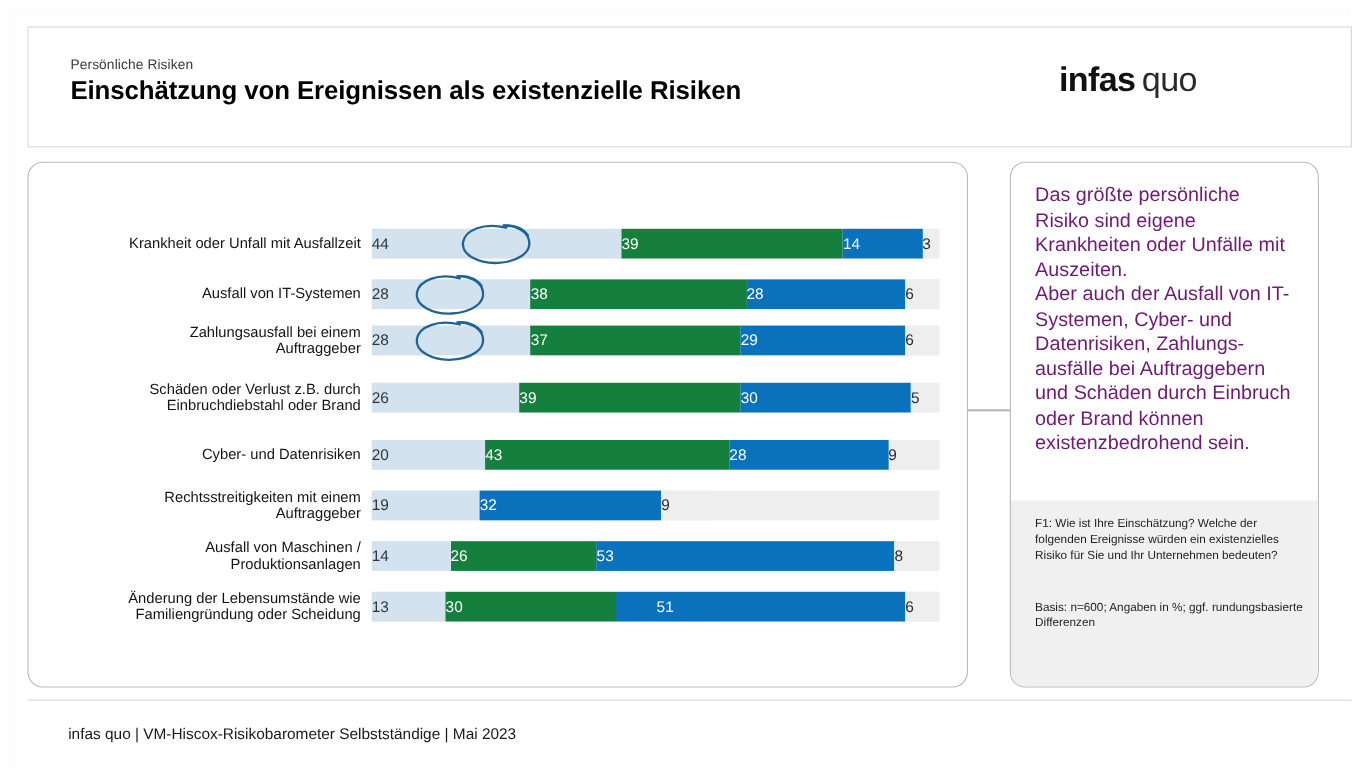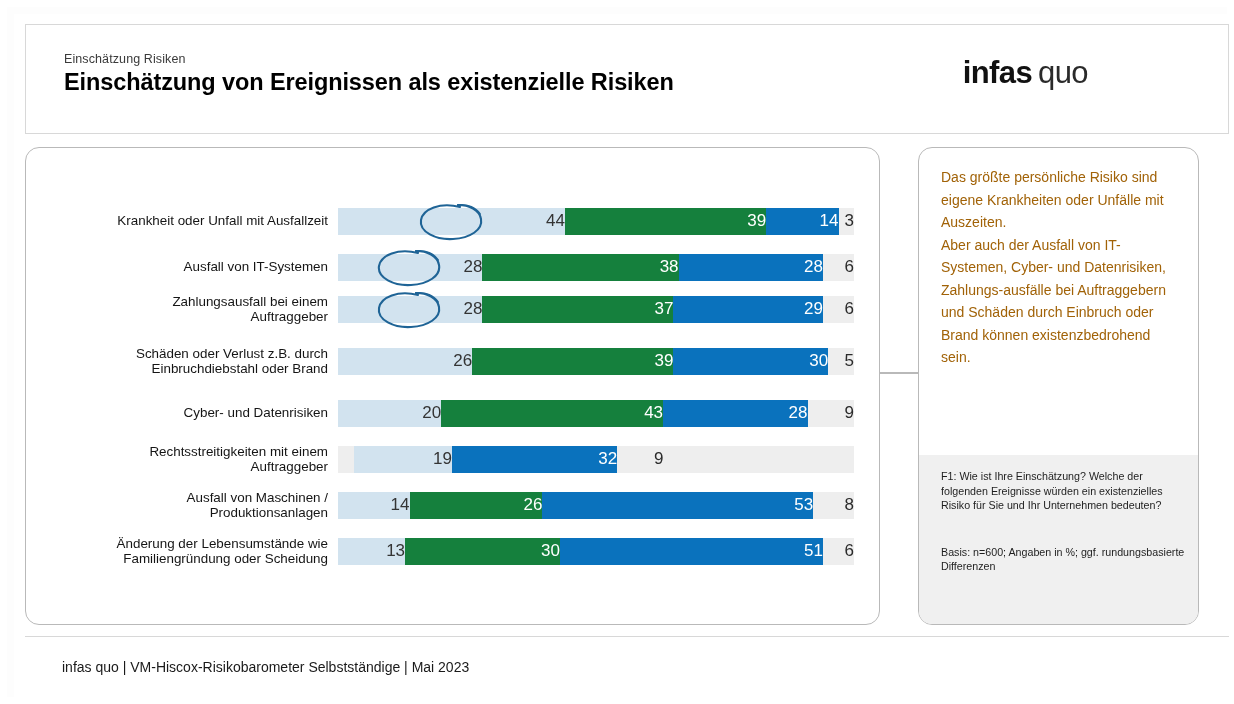--- a/index.html
+++ b/index.html
@@ -121,22 +121,22 @@
     width: 516px;
     height: 27px;
     background: #eeeeee;
     display: flex;
     align-items: stretch;
   }
   .seg {
     position: relative;
     display: flex;
     align-items: center;
-    justify-content: flex-end;
-    font-size: 17px;
+    justify-content: flex-start;
+    font-size: 14px;
     height: 100%;
     box-sizing: border-box;
   }
   .seg.s1 { background: #d2e3ef; color: #343434; }
   .seg.s2 { background: #15803d; color: #ffffff; }
   .seg.s3 { background: #0a72bd; color: #ffffff; }
   .seg.s4 { background: #eeeeee; color: #2b2b2b; }
 
   
   .circle-mark {
@@ -153,23 +153,23 @@
     width: 281px;
     height: 478px;
     border: 1.4px solid #b9b9b9;
     border-radius: 14px;
     background: #ffffff;
     box-sizing: border-box;
     overflow: hidden;
   }
   #panel-statement {
     padding: 18px 17px 0 22px;
-    font-size: 14px;
+    font-size: 18px;
     line-height: 22.5px;
-    color: #a16207;
+    color: #701a75;
     white-space: pre-line;
   }
   #panel-notes {
     position: absolute;
     left: 0;
     top: 307px;
     width: 100%;
     height: 169px;
     background: #f0f0f0;
     box-sizing: border-box;
@@ -206,21 +206,21 @@
     color: #1a1a1a;
   }
 </style>
 </head>
 <body>
 
 <div id="page">
   <div id="page-inner">
 
     <div id="header-card">
-      <div id="eyebrow">Einschätzung Risiken</div>
+      <div id="eyebrow">Persönliche Risiken</div>
       <div id="page-title">Einschätzung von Ereignissen als existenzielle Risiken</div>
       <div id="logo">
         <span class="lg-bold">infas</span><span class="lg-light">quo</span>
       </div>
     </div>
 
     <div id="chart-card">
       <div id="rows-container">
           <div class="row" style="top: 50px;">
             <div class="row-label">Krankheit oder Unfall mit Ausfallzeit</div>
@@ -318,21 +318,21 @@
               </div>
               <div class="seg s4" style="width: 9%;">
                 <span>9</span>
               </div>
             </div>
           </div>
           <div class="row" style="top: 288px;">
             <div class="row-label">Rechtsstreitigkeiten mit einem
 Auftraggeber</div>
             <div class="bar-track">
-              <div class="seg s1" style="width: 19%; margin-left: 16px;">
+              <div class="seg s1" style="width: 19%;">
                 <span>19</span>
               </div>
               <div class="seg s3" style="width: 32%;">
                 <span>32</span>
               </div>
               <div class="seg s4" style="width: 9%;">
                 <span>9</span>
               </div>
             </div>
           </div>

